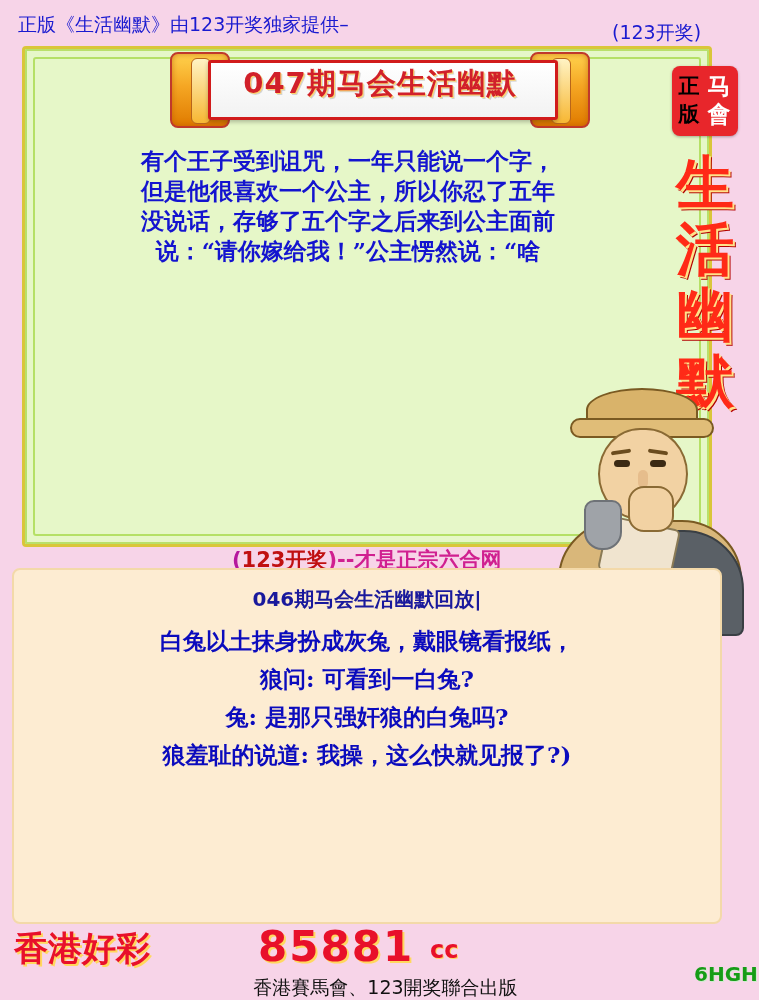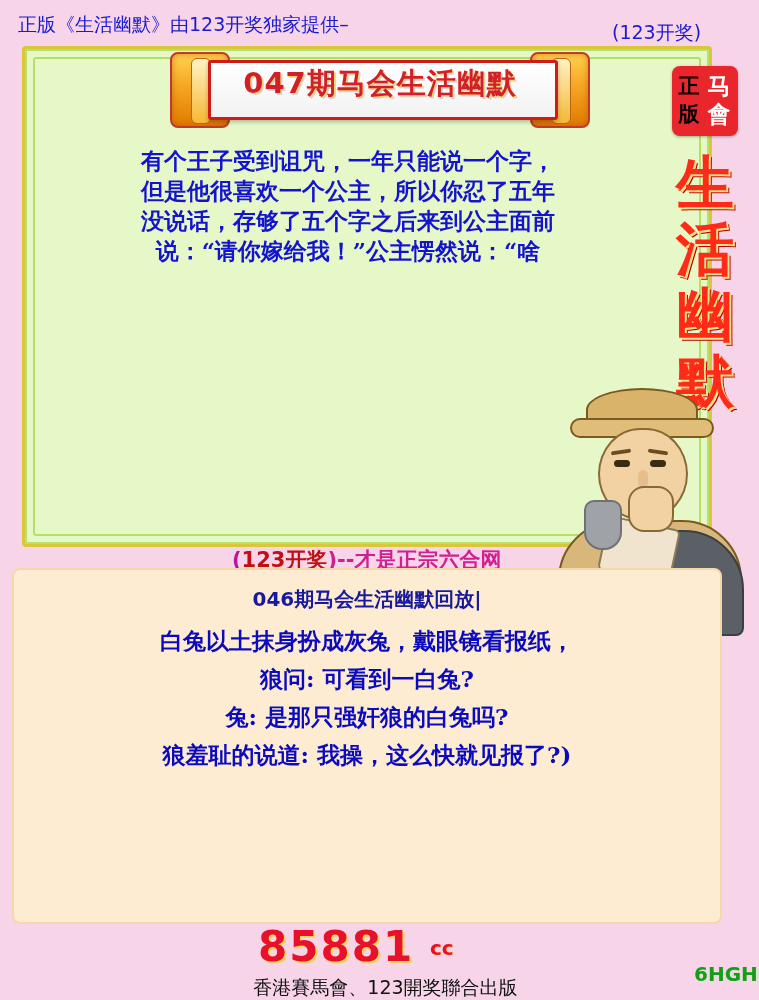--- a/index.html
+++ b/index.html
@@ -203,21 +203,21 @@
   }
   .wm-num{
     position:absolute;left:258px;top:922px;
     font-size:42px;font-weight:bold;color:#e8102a;
     text-shadow:2px 2px 0 #ffd85e;
     white-space:nowrap;
     letter-spacing:2px;
   }
   .wm-cc{
     position:absolute;left:430px;top:936px;
-    font-size:20px;font-weight:bold;color:#e8102a;
+    font-size:24px;font-weight:bold;color:#e8102a;
     text-shadow:1px 1px 0 #ffd85e;
   }
   .wm-right{
     position:absolute;left:648px;top:962px;
     font-size:20px;font-weight:bold;color:#169c16;
     text-shadow:1px 1px 0 #cfeccf;
     white-space:nowrap;
     margin-left:46px;
   }
   .footer{
@@ -289,18 +289,19 @@
   <div class="beige-panel">
     <div class="recall-title">046期马会生活幽默回放|</div>
     <div class="recall-body">
       <div>白兔以土抹身扮成灰兔，戴眼镜看报纸，</div>
       <div>狼问: 可看到一白兔?</div>
       <div>兔: 是那只强奸狼的白兔吗?</div>
       <div>狼羞耻的说道: 我操，这么快就见报了?)</div>
     </div>
   </div>
 
+  <div class="wm-left">香港好彩</div>
   <div class="wm-num">85881</div>
   <div class="wm-cc">cc</div>
   <div class="wm-right">6HGH.VIP</div>
 
   <div class="footer">香港賽馬會、123開奖聯合出版</div>
 </div>
 
 </body></html>

